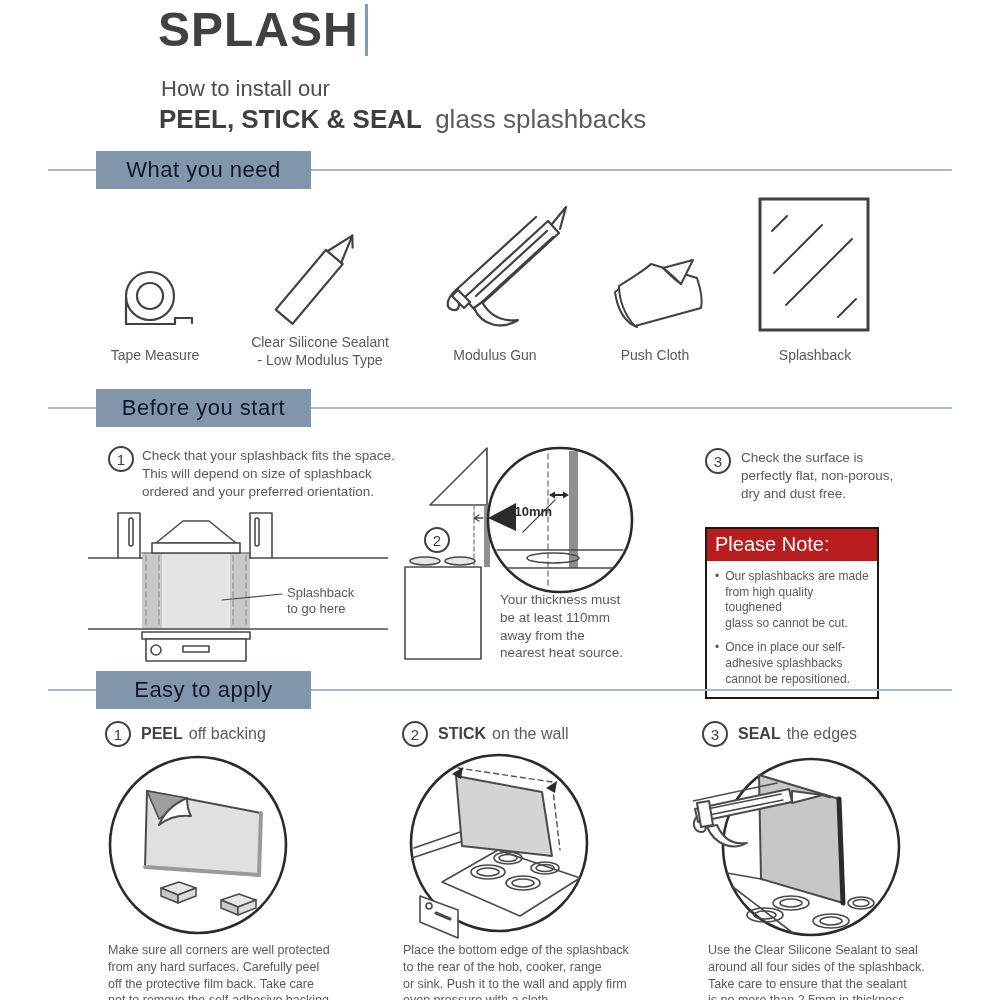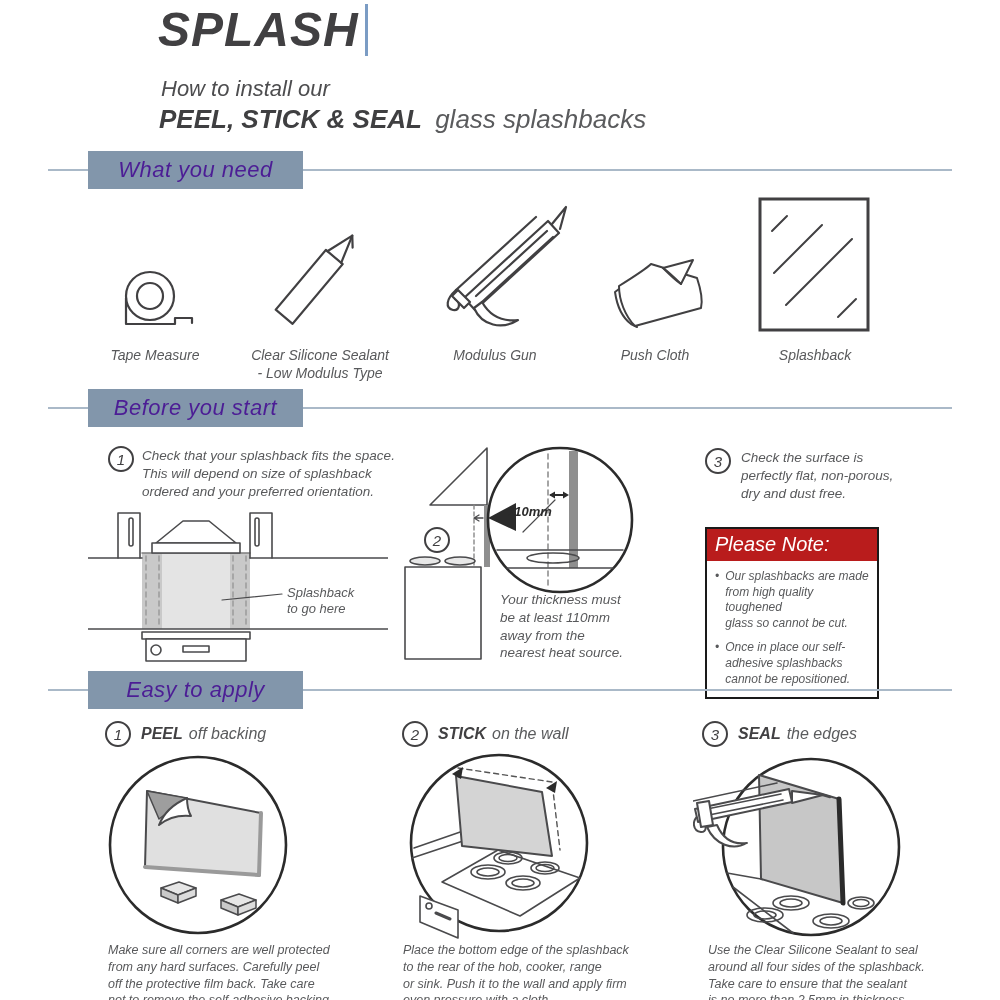--- a/index.html
+++ b/index.html
@@ -1,31 +1,31 @@
 <!DOCTYPE html>
 <html><head>
 <meta charset="utf-8">
 <style>
   html,body{margin:0;padding:0;background:#ffffff;}
   .page{position:relative;width:986px;height:1000px;background:#ffffff;overflow:hidden;
-        font-family:"Liberation Sans",sans-serif;color:#58595b;font-style:italic;}
+        font-family:"Liberation Sans",sans-serif;color:#58595b;}
   .abs{position:absolute;}
   
   .logo{left:158px;top:2px;font-size:48px;font-weight:700;letter-spacing:1px;display:flex;align-items:center;}
   .logo .p1{color:#414042;}
   .logo .p2{color:#8fa;color:#8ca7c1;}
   .logo .bar{display:inline-block;width:3px;height:52px;background:#7b9cc4;margin:0 5px 0 6px;}
   .intro1{left:161px;top:76px;font-size:22px;color:#4d4d4f;font-weight:400;}
   .intro2{left:159px;top:104px;font-size:26px;}
   .intro2 .strong{color:#3f3f41;font-weight:700;}
   .intro2 .rest{color:#5a5b5d;font-weight:400;margin-left:6px;}
   
   .band{left:0;width:1000px;height:38px;}
   .band-line{position:absolute;left:48px;width:904px;top:18px;height:2px;background:#aab9c8;}
-  .band-box{position:absolute;left:88px;top:0;width:215px;height:38px;background:#8296ab;color:#4c1d95;
+  .band-box{position:absolute;left:96px;top:0;width:215px;height:38px;background:#8296ab;color:#0f172a;
             display:flex;align-items:center;justify-content:center;font-size:22px;font-weight:400;letter-spacing:.5px;}
   
   .wyn-label{font-size:14px;color:#58595b;text-align:center;line-height:1.25;white-space:pre-line;margin-top:6px;}
   
   .numc{width:26px;height:26px;border:2px solid #414042;border-radius:50%;display:flex;align-items:center;
         justify-content:center;font-size:15px;color:#414042;background:#fff;box-sizing:border-box;}
   .steptext{font-size:13.5px;line-height:1.32;color:#58595b;white-space:pre-line;}
   .smalllabel{font-size:13px;line-height:1.25;color:#58595b;white-space:pre-line;}
   .meas{font-size:13px;font-weight:700;color:#2b2b2b;}
   
@@ -68,21 +68,21 @@
   </svg>
   <div class="abs wyn-label" style="left:85px;top:341px;width:140px;">Tape Measure</div>
 
   <svg class="abs" style="left:265px;top:220px;" width="100" height="112" viewBox="0 0 100 112" fill="none" stroke="#414042" stroke-width="2.2" stroke-linecap="round" stroke-linejoin="round">
     <g transform="rotate(40 50 60)">
       <rect x="39" y="30" width="22" height="78"></rect>
       <path d="M41 30 L50 2 L59 30"></path>
       <path d="M50 2 L58 11"></path>
     </g>
   </svg>
-  <div class="abs wyn-label" style="left:240px;top:341px;width:160px;">Clear Silicone Sealant
+  <div class="abs wyn-label" style="left:240px;top:328px;width:160px;">Clear Silicone Sealant
 - Low Modulus Type</div>
 
   <svg class="abs" style="left:430px;top:196px;" width="140" height="140" viewBox="0 0 140 140" fill="none" stroke="#414042" stroke-width="2.2" stroke-linecap="round" stroke-linejoin="round">
     <path d="M26 94 L106 21"></path>
     <path d="M26 94 C16 103 15 112 23 114 C30 115 31 106 25 103"></path>
     <path d="M34 102 L118 25 L129 37 L45 114 Z" fill="#ffffff"></path>
     <path d="M46 100 L117 35"></path>
       <path d="M52 106 L123 41"></path>
     <path d="M122 28 L136 11 L130 33"></path>
     <path d="M28 94 L40 106 L34 112 L22 100 Z" fill="#ffffff"></path>

